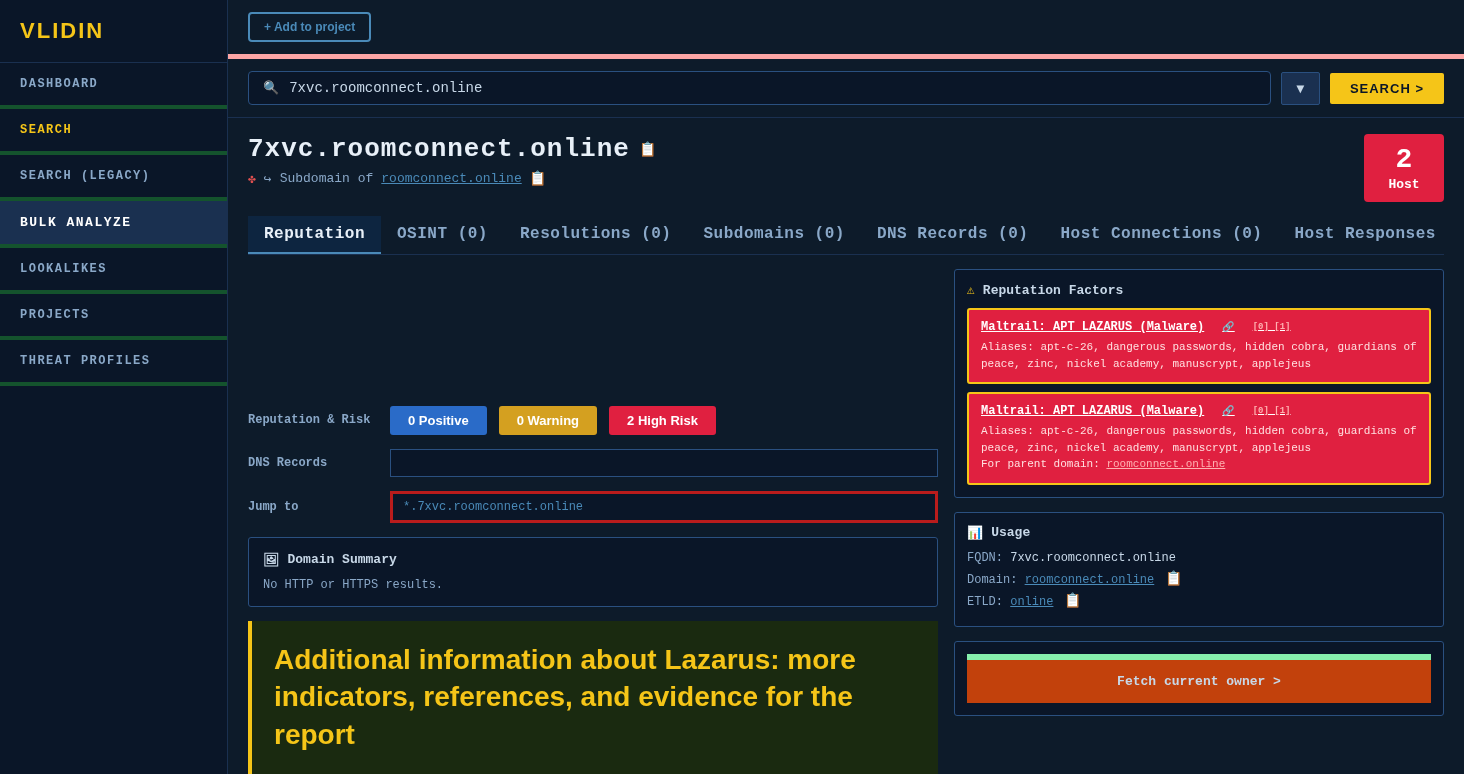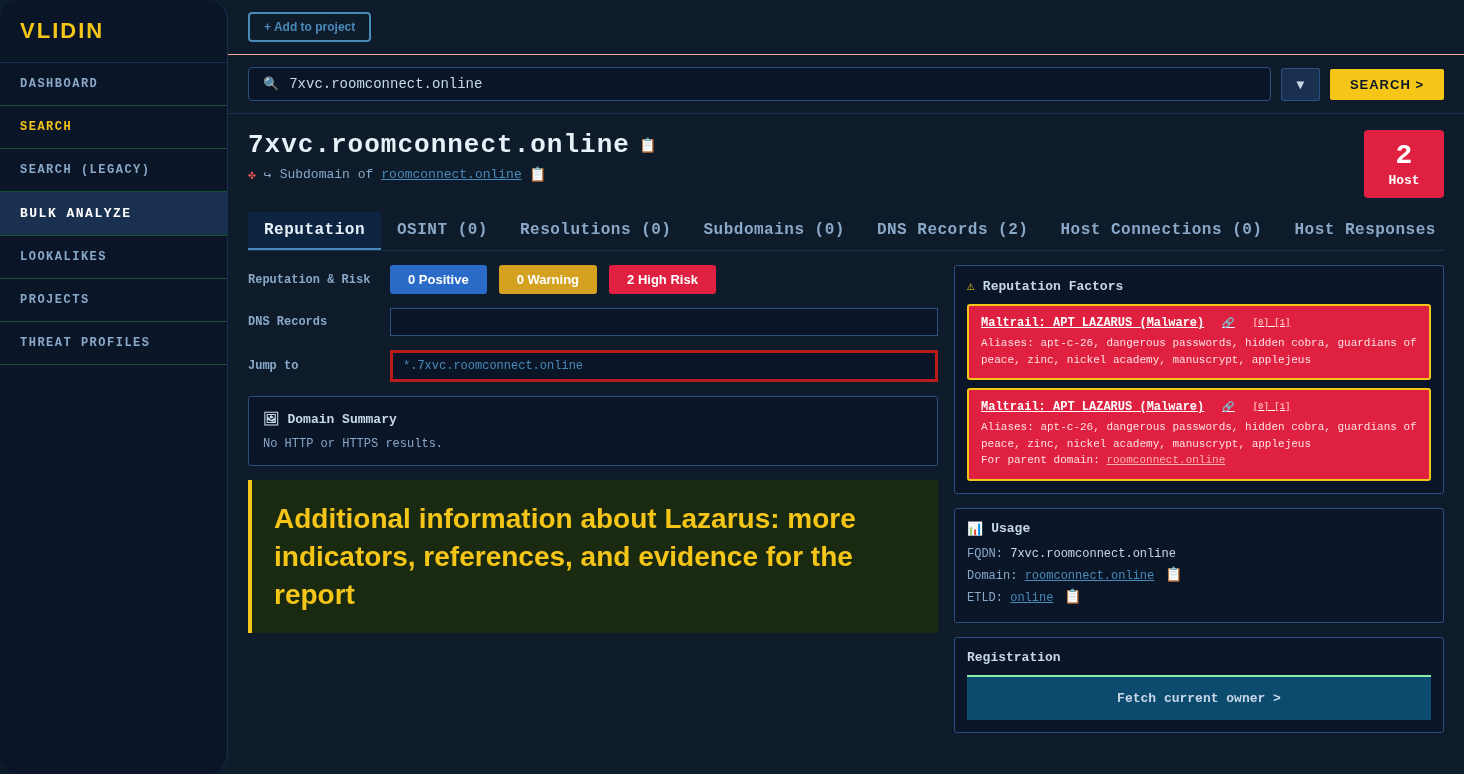--- a/index.html
+++ b/index.html
@@ -1,31 +1,31 @@
 <!DOCTYPE html>
 <html><head>
   <meta charset="utf-8">
   <style>
     * { box-sizing: border-box; margin: 0; padding: 0; }
     body { font-family: 'Courier New', Courier, monospace; background: #0d1b2a; color: #c8d8e8; font-size: 13px; display: flex; height: 774px; overflow: hidden; }
 
     
-    .sidebar { width: 228px; min-width: 228px; background: #0a1628; border-right: 1px solid #1a3050; display: flex; flex-direction: column; border-radius: 20px; }
+    .sidebar { width: 228px; min-width: 228px; background: #0a1628; border-right: 1px solid #1a3050; display: flex; flex-direction: column; }
     .logo { padding: 18px 20px; border-bottom: 1px solid #1a3050; }
     .logo-text { color: #f0f0f0; font-size: 22px; font-weight: 900; letter-spacing: 2px; font-family: Arial, sans-serif; }
     .logo-text span { color: #f5c518; }
-    .nav-item { padding: 14px 20px; color: #8aa8c8; font-size: 12px; font-weight: 700; letter-spacing: 1.5px; cursor: pointer; border-bottom: 1px solid #14532d; }
+    .nav-item { padding: 14px 20px; color: #8aa8c8; font-size: 12px; font-weight: 700; letter-spacing: 1.5px; cursor: pointer; border-bottom: 4px solid #14532d; }
     .nav-item.active { color: #f5c518; }
     .nav-item.bulk { background: #1a3050; color: #fff; font-size: 13px; }
 
     
     .main { flex: 1; display: flex; flex-direction: column; overflow: hidden; }
 
     
-    .topbar { background: #0d1b2a; padding: 12px 20px; border-bottom: 1px solid #fca5a5; display: flex; align-items: center; gap: 16px; }
+    .topbar { background: #0d1b2a; padding: 12px 20px; border-bottom: 5px solid #fca5a5; display: flex; align-items: center; gap: 16px; }
     .add-project-btn { background: transparent; border: 2px solid #4a8ab8; color: #4a8ab8; padding: 6px 14px; border-radius: 4px; cursor: pointer; font-size: 12px; font-weight: 700; display: flex; align-items: center; gap: 6px; white-space: nowrap; }
 
     
     .search-bar { background: #0d1b2a; padding: 12px 20px; border-bottom: 1px solid #1a3050; display: flex; align-items: center; gap: 10px; }
     .search-input-wrap { flex: 1; display: flex; align-items: center; background: #0a1628; border: 1px solid #2a5080; border-radius: 4px; padding: 8px 14px; gap: 10px; }
     .search-input-wrap input { background: transparent; border: none; outline: none; color: #c8d8e8; font-size: 14px; font-family: 'Courier New', monospace; flex: 1; }
     .search-filter-btn { background: #1a3050; border: 1px solid #2a5080; color: #c8d8e8; padding: 8px 12px; cursor: pointer; border-radius: 2px; }
     .search-btn { background: #f5c518; border: none; color: #0a1628; padding: 8px 20px; font-weight: 900; font-size: 13px; cursor: pointer; border-radius: 2px; letter-spacing: 1px; white-space: nowrap; }
 
     
@@ -44,21 +44,21 @@
 
     
     .tabs { display: flex; border-bottom: 1px solid #1a3050; margin-bottom: 14px; overflow-x: auto; }
     .tab { padding: 9px 16px; font-size: 16px; font-weight: 700; color: #8aa8c8; cursor: pointer; border-bottom: 2px solid transparent; white-space: nowrap; letter-spacing: 0.5px; }
     .tab.active { color: #e8f0f8; border-bottom: 2px solid #4a8ab8; background: #0d2540; }
 
     
     .two-col { display: flex; gap: 16px; flex: 1; overflow: hidden; }
 
     
-    .left-panel { flex: 1; display: flex; flex-direction: column; gap: 14px; overflow-y: auto; }
+    .left-panel { flex: 1; display: flex; flex-direction: column; gap: 14px; overflow-y: auto; justify-content: flex-end; }
 
     
     .rep-row { display: flex; align-items: center; gap: 12px; }
     .rep-label { color: #8aa8c8; font-size: 12px; min-width: 130px; font-weight: 600; }
     .rep-btn { padding: 7px 18px; border: none; border-radius: 3px; font-weight: 700; font-size: 13px; cursor: default; }
     .rep-btn.positive { background: #2a6bc8; color: #fff; }
     .rep-btn.warning { background: #d4a020; color: #fff; }
     .rep-btn.high-risk { background: #e02040; color: #fff; }
 
     
@@ -93,21 +93,21 @@
     
     .usage-card { background: #0a1628; border: 1px solid #2a5080; border-radius: 3px; padding: 12px; }
     .usage-title { font-size: 13px; font-weight: 700; color: #c8d8e8; margin-bottom: 10px; display: flex; align-items: center; gap: 8px; }
     .usage-row { font-size: 12px; color: #8aa8c8; margin-bottom: 5px; font-family: 'Courier New', monospace; }
     .usage-row a { color: #4a8ab8; text-decoration: underline; }
     .usage-val { color: #c8d8e8; }
 
     
     .reg-card { background: #0a1628; border: 1px solid #2a5080; border-radius: 3px; padding: 12px; }
     .reg-title { font-size: 13px; font-weight: 700; color: #c8d8e8; margin-bottom: 10px; }
-    .fetch-owner-btn { width: 100%; background: #0c4a6e; border: none; color: #c8d8e8; padding: 14px; font-size: 13px; font-weight: 700; cursor: pointer; text-align: center; font-family: 'Courier New', monospace; border-top: 2px solid #86efac; }
+    .fetch-owner-btn { width: 100%; background: #c2410c; border: none; color: #c8d8e8; padding: 14px; font-size: 13px; font-weight: 700; cursor: pointer; text-align: center; font-family: 'Courier New', monospace; border-top: 6px solid #86efac; }
 
     
     ::-webkit-scrollbar { width: 6px; height: 6px; }
     ::-webkit-scrollbar-track { background: #0a1628; }
     ::-webkit-scrollbar-thumb { background: #2a5080; border-radius: 3px; }
 
     .sup-ref { font-size: 9px; vertical-align: super; color: #ffb0b0; }
     .warning-icon { color: #f5c518; }
     .chart-icon { color: #c8d8e8; }
   </style>
@@ -164,21 +164,21 @@
         <div>2</div>
         <div class="risk-badge-label">Host</div>
       </div>
     </div>
 
     <div class="tabs">
       <div class="tab active">Reputation</div>
       <div class="tab">OSINT (0)</div>
       <div class="tab">Resolutions (0)</div>
       <div class="tab">Subdomains (0)</div>
-      <div class="tab">DNS Records (2)</div>
+      <div class="tab">DNS Records (0)</div>
       <div class="tab">Host Connections (0)</div>
       <div class="tab">Host Responses (3)</div>
       <div class="tab">CT Stream (0)</div>
     </div>
 
     <div class="two-col">
 
       <div class="left-panel">
 
         <div class="rep-row">
@@ -257,20 +257,19 @@
             <span class="icon-copy" style="margin-left:4px;">📋</span>
           </div>
           <div class="usage-row">
             <span>ETLD:</span>
             <a>online</a>
             <span class="icon-copy" style="margin-left:4px;">📋</span>
           </div>
         </div>
 
         <div class="reg-card">
-          <div class="reg-title">Registration</div>
           <button class="fetch-owner-btn">Fetch current owner &gt;</button>
         </div>
 
       </div>
     </div>
   </div>
 </div>
 
 </body></html>

